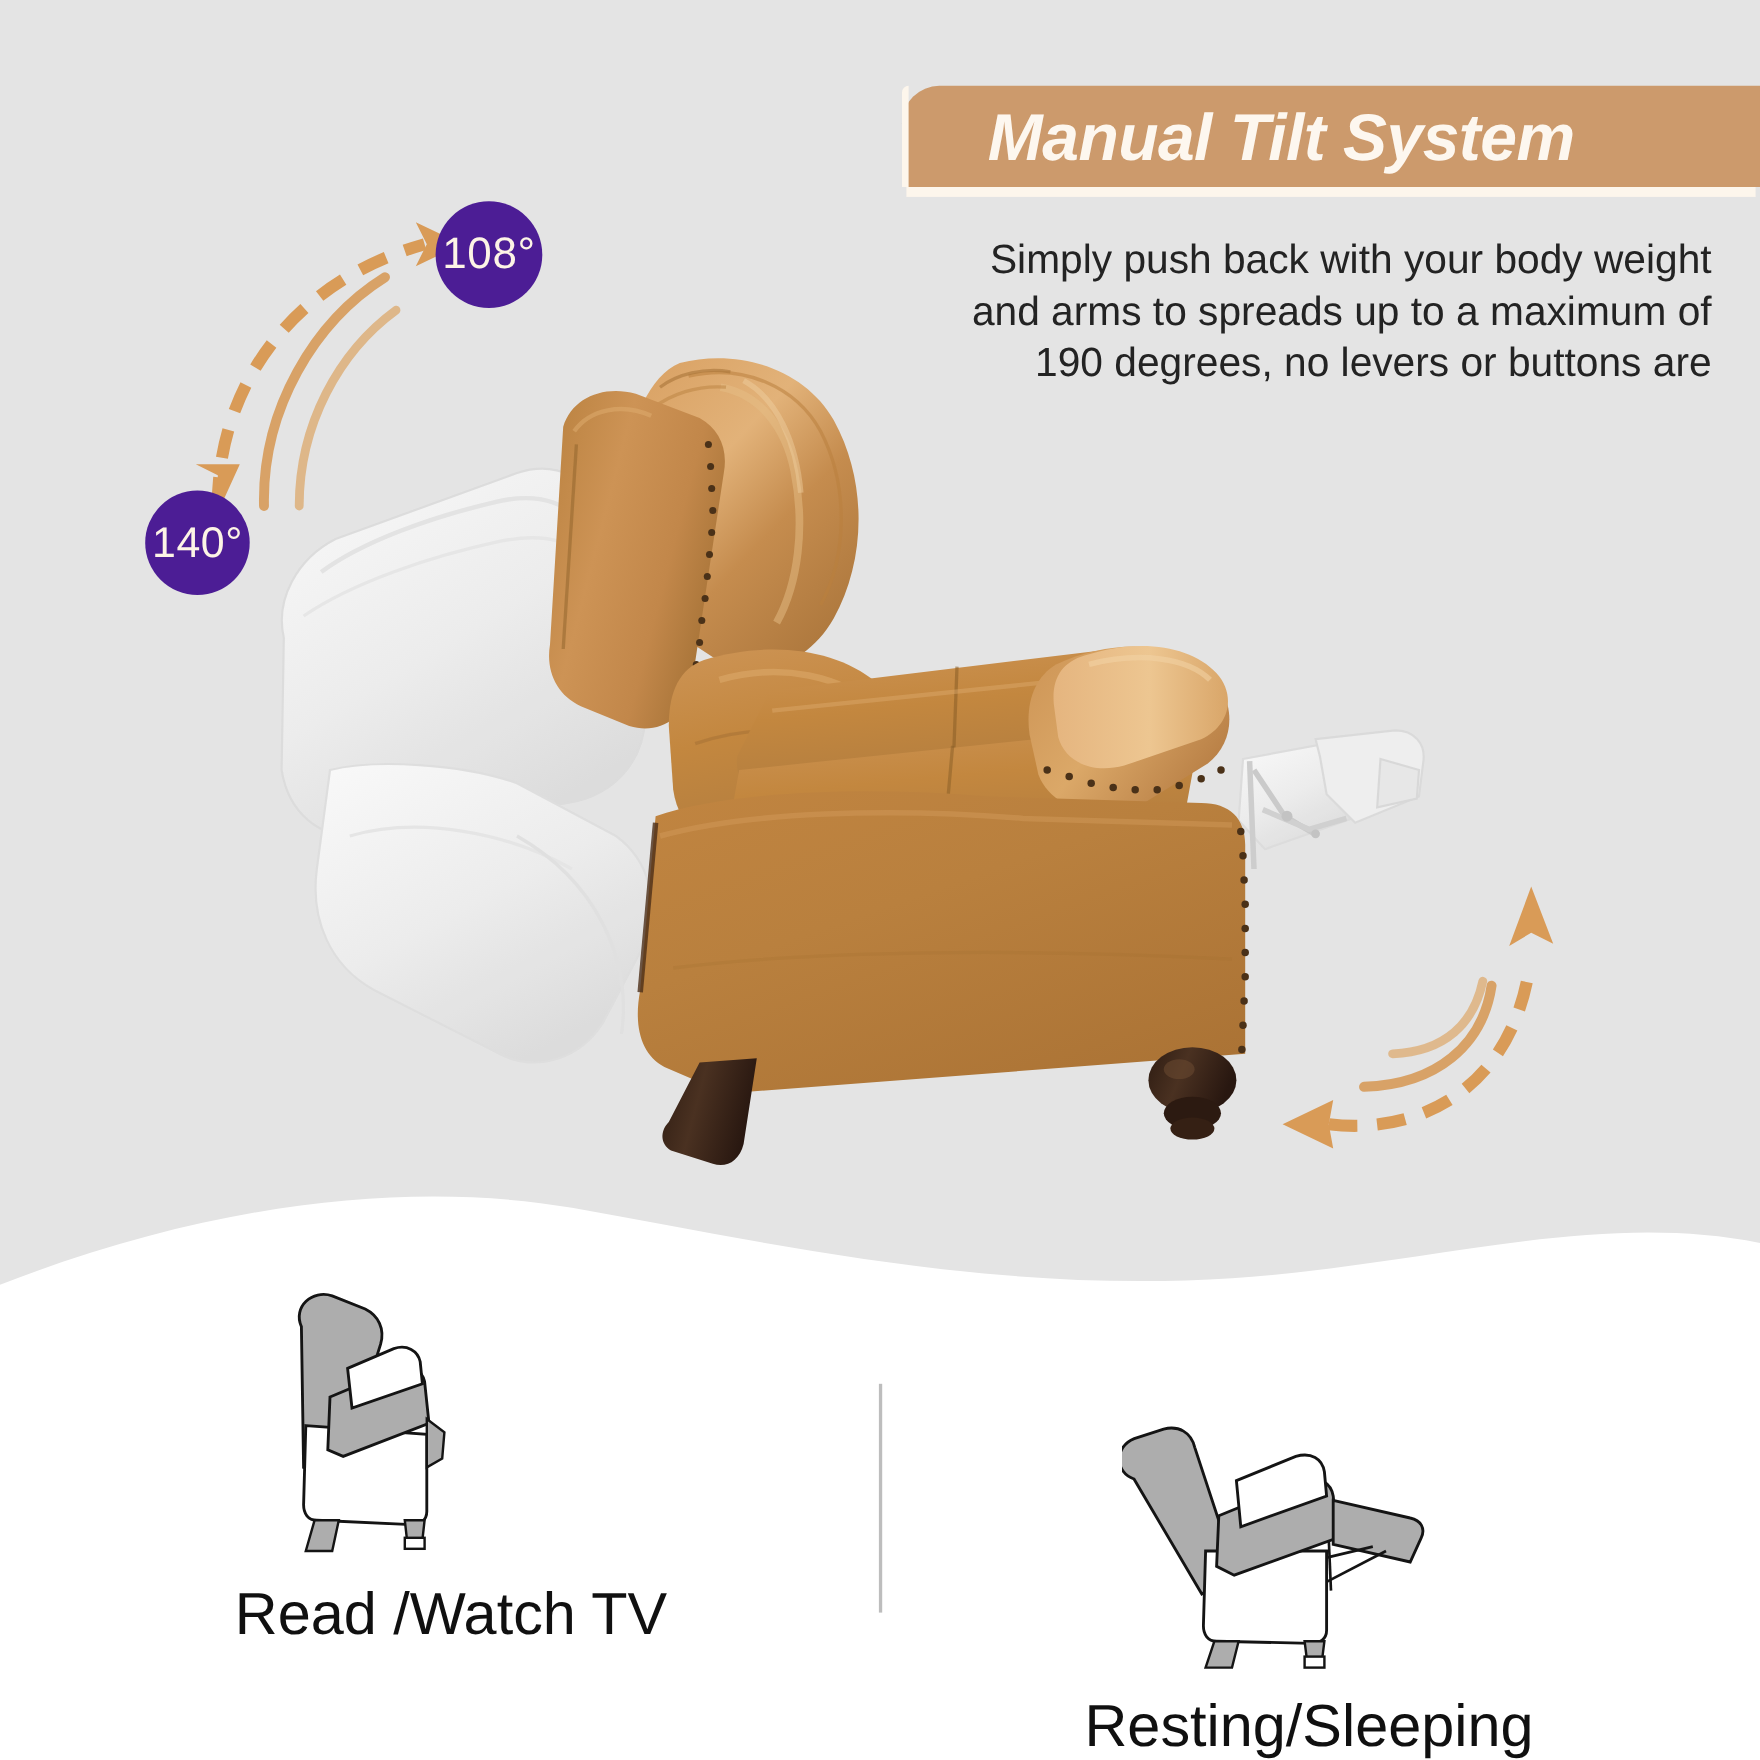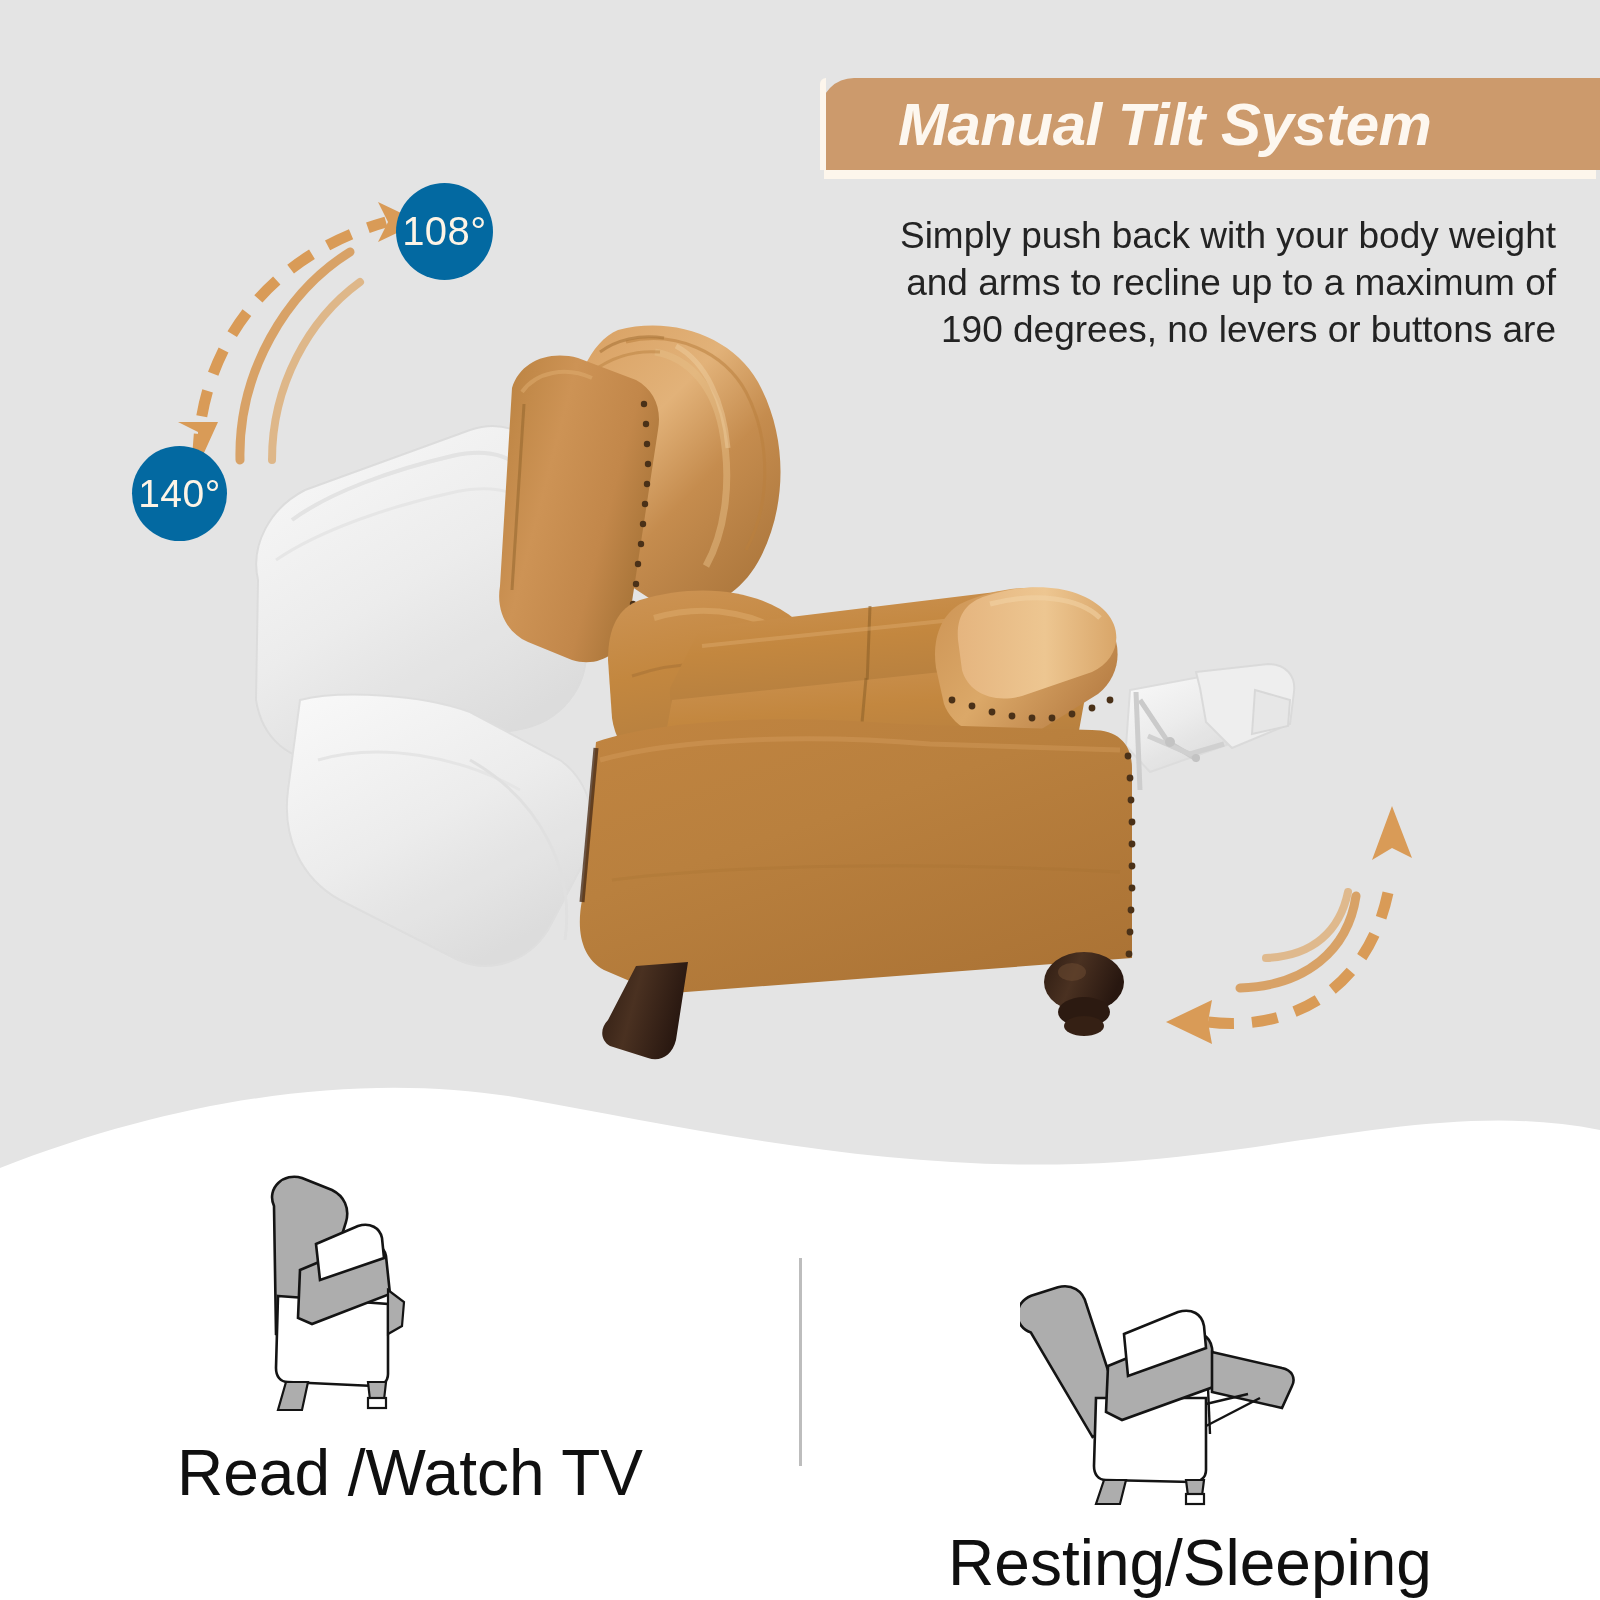--- a/index.html
+++ b/index.html
@@ -61,21 +61,21 @@
     font-size:37px;
     line-height:1.27;
     color:#232323;
   }
   .body-copy div { white-space:nowrap;text-align:right; }
 
   
   .badge {
     position:absolute; z-index:8;
     border-radius:50%;
-    background:#0369a1;
+    background:#4c1d95;
     display:flex; align-items:center; justify-content:center;
     color:#fdf4e6;
     font-size:40px;
     letter-spacing:0.5px;
   }
   .badge-108 { left:396px; top:183px; width:97px; height:97px; }
   .badge-140 { left:132px; top:446px; width:95px; height:95px; font-size:39px;text-align:right; }
 
   
   .arrows-left, .arrows-right { position:absolute; z-index:7; pointer-events:none; }
@@ -94,21 +94,21 @@
   .mode-col {
     position:absolute; top:0; width:700px; height:450px;
     display:flex; flex-direction:column; align-items:center;
   }
   .mode-col.left  { left:60px; }
   .mode-col.right { left:840px;justify-content:flex-end; }
   .mode-icon { width:340px; height:250px; margin-top:18px; }
   .mode-icon svg { display:block; width:100%; height:100%; }
   .mode-label {
     margin-top:18px;
-    font-size:64px;
+    font-size:54px;
     color:#101010;
     white-space:nowrap;
   }
   .mode-divider {
     position:absolute; left:799px; top:1258px;
     width:3px; height:208px;
     background:#bdbdbd;
     z-index:5;
   }
 </style>
@@ -357,21 +357,21 @@
   </div>
 
   <div class="title-banner">
     <span class="title-text">Manual Tilt System</span>
   </div>
   <div class="title-edge"></div>
   <div class="title-underline"></div>
 
   <div class="body-copy">
     <div>Simply push back with your body weight</div>
-    <div>and arms to recline up to a maximum of</div>
+    <div>and arms to spreads up to a maximum of</div>
     <div>190 degrees, no levers or buttons are</div>
   </div>
 
   <div class="badge badge-108">108°</div>
   <div class="badge badge-140">140°</div>
 
   <div class="lower-section">
 
     <div class="mode-col left">
       <div class="mode-icon">

